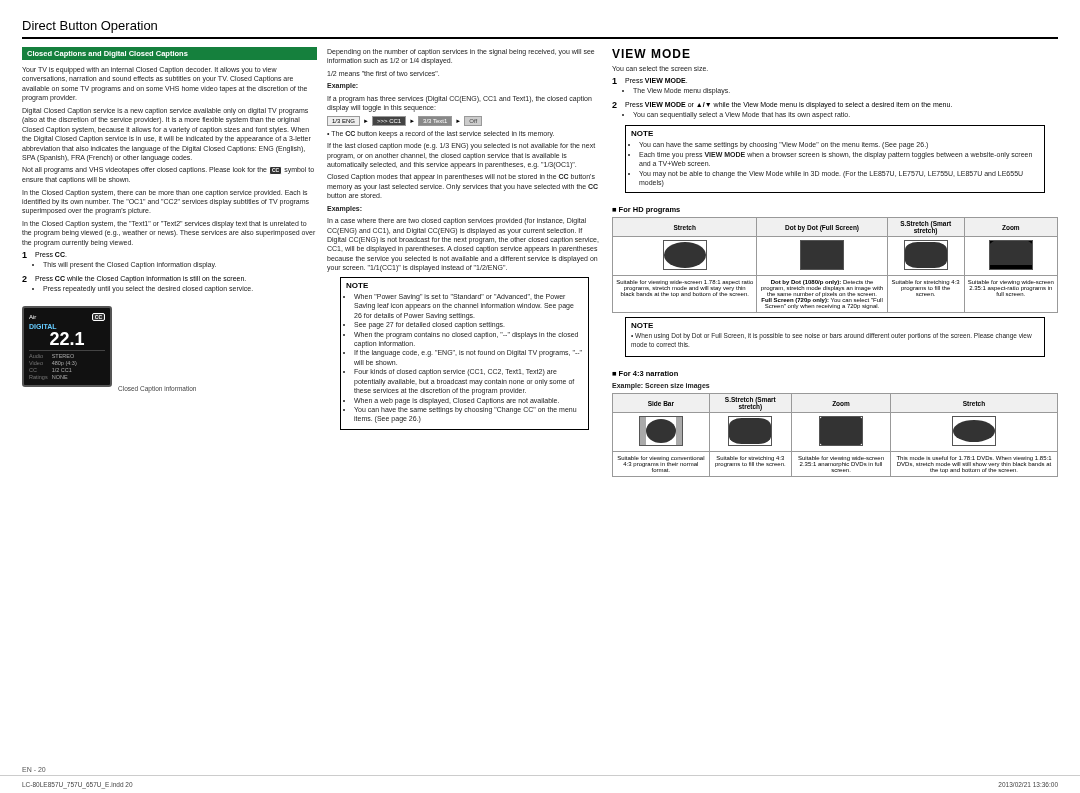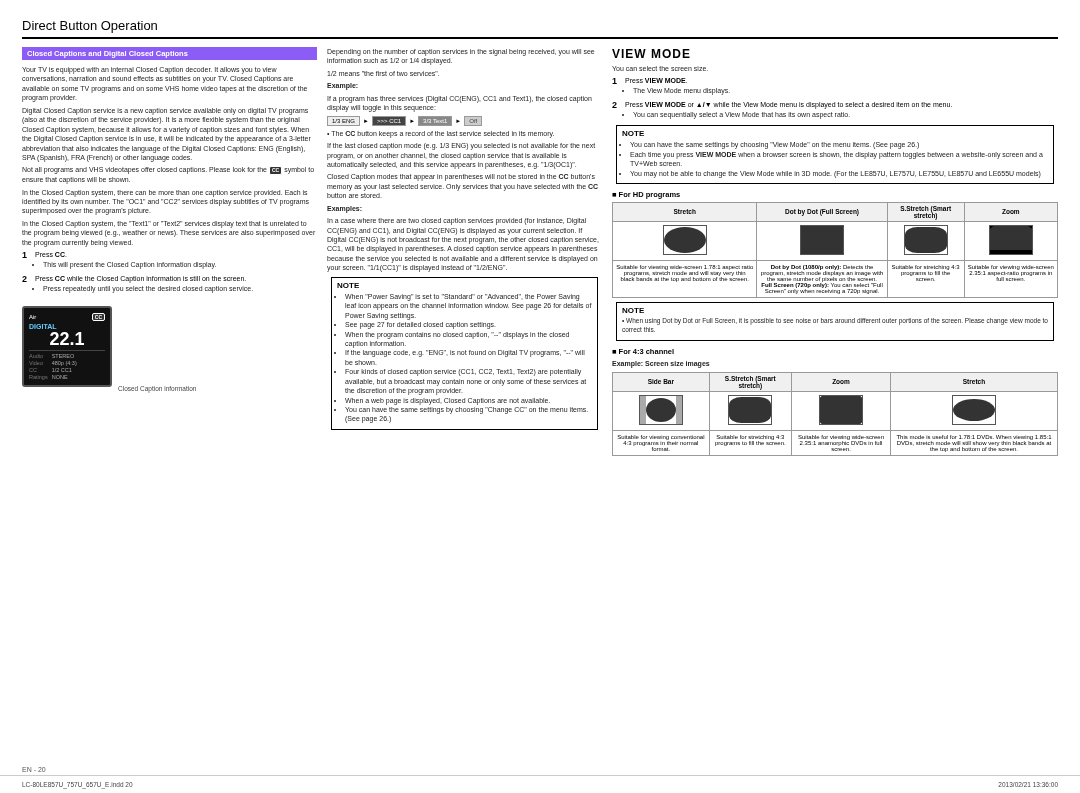--- a/index.html
+++ b/index.html
@@ -52,21 +52,21 @@
       flex-shrink: 0;
     }
 
     
     .right-col {
       flex: 1;
     }
 
     
     .section-title-bar {
-      background: #8b5cf6;
+      background: #15803d;
       color: #fff;
       padding: 2px 5px;
       font-size: 7.5px;
       font-weight: bold;
       margin-bottom: 5px;
     }
 
     
     .view-mode-title {
       font-size: 12px;
@@ -95,21 +95,21 @@
     }
     .step-content {
       font-size: 7px;
       line-height: 1.35;
     }
 
     
     .note-box {
       border: 1px solid #000;
       padding: 3px 5px;
-      margin: 4px 4px;
+      margin: 4px 13px;
     }
     .note-title {
       font-size: 8px;
       font-weight: bold;
       margin-bottom: 2px;
     }
     .note-box p {
       font-size: 6.5px;
     }
 
@@ -183,21 +183,21 @@
       border-radius: 2px;
       color: #fff;
       font-size: 5px;
       padding: 0 2px;
       font-weight: bold;
       background: #333;
     }
 
     
     .prog-section {
-      margin-top: 6px;
+      margin-top: 12px;
     }
     .prog-section-title {
       font-size: 7.5px;
       font-weight: bold;
       margin-bottom: 3px;
     }
     .prog-table {
       width: 100%;
       border-collapse: collapse;
     }
@@ -514,21 +514,21 @@
           </tbody>
         </table>
       </div>
 
       <div class="note-box">
         <div class="note-title">NOTE</div>
         <p>• When using Dot by Dot or Full Screen, it is possible to see noise or bars around different outer portions of the screen. Please change view mode to correct this.</p>
       </div>
 
       <div class="prog-section">
-        <div class="prog-section-title">■ For 4:3 channel</div>
+        <div class="prog-section-title">■ For 4:3 narration</div>
         <p style="font-size:7px; font-weight:bold; margin-bottom:3px;">Example: Screen size images</p>
         <table class="prog-table">
           <thead>
             <tr>
               <th>Side Bar</th>
               <th>S.Stretch (Smart stretch)</th>
               <th>Zoom</th>
               <th>Stretch</th>
             </tr>
           </thead>

